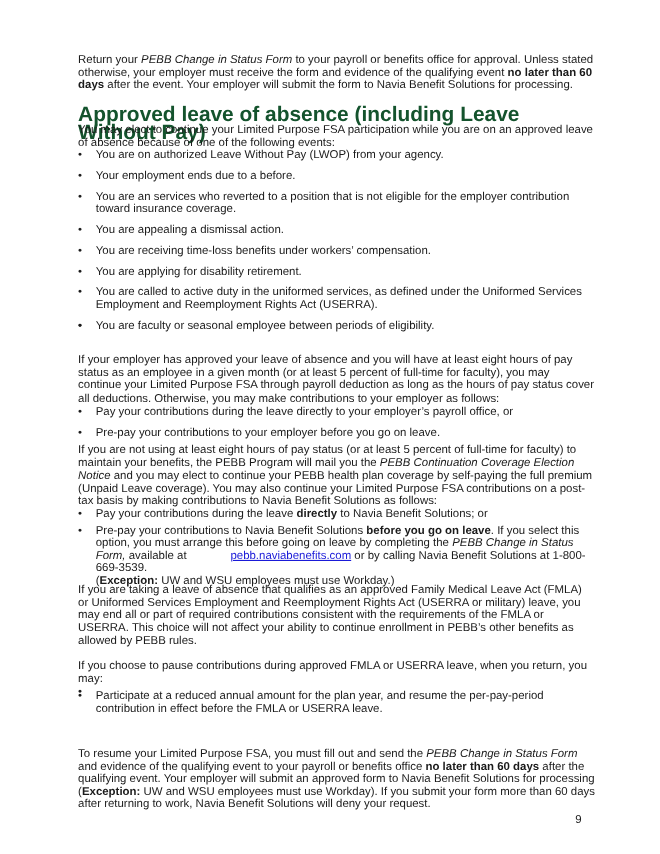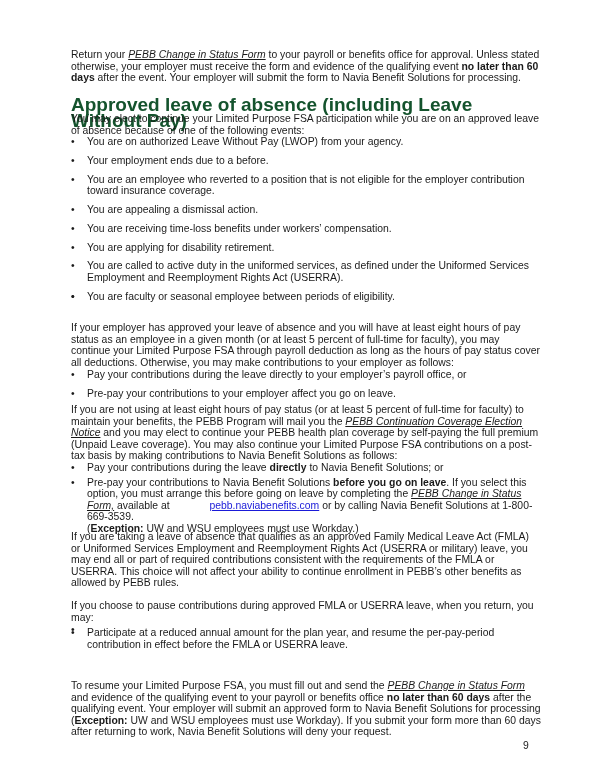--- a/index.html
+++ b/index.html
@@ -16,53 +16,53 @@
   h2 {
     position: absolute; left: 0; margin: 0;
     font-size: 19px; line-height: 16px; font-weight: bold; color: #14532d;
   }
   ul { list-style: none; margin: 0; padding: 0; }
   li { position: relative; padding-left: 16px; }
   li .bullet { position: absolute; left: 0; top: 0; }
   .spaced li { margin-bottom: 7.2px; }
   .tight li { margin-bottom: 3px; }
   .tight li:last-child, .spaced li:last-child { margin-bottom: 0; }
-  i { font-style: italic; text-decoration: underline; }
+  i { font-style: italic; }
   b { font-weight: bold; }
   a { color: #1a1ad8; text-decoration: underline; margin-left: 37px; }
   .pagenum { position: absolute; left: 523px; top: 740px; font-size: 10.4px; }
 </style>
 </head>
 <body>
 
 <div class="page">
 
   <p class="blk" style="top:49px"><span>Return your </span><i>PEBB Change in Status Form</i><span> to your payroll or benefits office for approval. Unless stated otherwise, your employer must receive the form and evidence of the qualifying event </span><b>no later than 60 days</b><span> after the event. Your employer will submit the form to Navia Benefit Solutions for processing.</span></p>
 
   <h2 style="top:97px">Approved leave of absence (including Leave Without Pay)</h2>
 
   <p class="blk" style="top:113px">You may elect to continue your Limited Purpose FSA participation while you are on an approved leave of absence because of one of the following events:</p>
 
   <ul class="blk spaced" style="top:136px">
     <li><span class="bullet">•</span><span>You are on authorized Leave Without Pay (LWOP) from your agency.</span></li>
     <li><span class="bullet">•</span><span>Your employment ends due to a before.</span></li>
-    <li><span class="bullet">•</span><span>You are an employee who reverted to a position that is not eligible for the employer contribution toward insurance coverage.</span></li>
+    <li><span class="bullet">•</span><span>You are an services who reverted to a position that is not eligible for the employer contribution toward insurance coverage.</span></li>
     <li><span class="bullet">•</span><span>You are appealing a dismissal action.</span></li>
     <li><span class="bullet">•</span><span>You are receiving time-loss benefits under workers’ compensation.</span></li>
     <li><span class="bullet">•</span><span>You are applying for disability retirement.</span></li>
     <li><span class="bullet">•</span><span>You are called to active duty in the uniformed services, as defined under the Uniformed Services Employment and Reemployment Rights Act (USERRA).</span></li>
     <li><span class="bullet">•</span></li>
     <li><span class="bullet">•</span><span>You are faculty or seasonal employee between periods of eligibility.</span></li>
   </ul>
 
   <p class="blk" style="top:322px">If your employer has approved your leave of absence and you will have at least eight hours of pay status as an employee in a given month (or at least 5 percent of full-time for faculty), you may continue your Limited Purpose FSA through payroll deduction as long as the hours of pay status cover all deductions. Otherwise, you may make contributions to your employer as follows:</p>
 
   <ul class="blk spaced" style="top:369px">
     <li><span class="bullet">•</span><span>Pay your contributions during the leave directly to your employer’s payroll office, or</span></li>
-    <li><span class="bullet">•</span><span>Pre-pay your contributions to your employer affect you go on leave.</span></li>
+    <li><span class="bullet">•</span><span>Pre-pay your contributions to your employer before you go on leave.</span></li>
   </ul>
 
   <p class="blk" style="top:404px"><span>If you are not using at least eight hours of pay status (or at least 5 percent of full-time for faculty) to maintain your benefits, the PEBB Program will mail you the </span><i>PEBB Continuation Coverage Election Notice</i><span> and you may elect to continue your PEBB health plan coverage by self-paying the full premium (Unpaid Leave coverage). You may also continue your Limited Purpose FSA contributions on a post-tax basis by making contributions to Navia Benefit Solutions as follows:</span></p>
 
   <ul class="blk tight" style="top:462px">
     <li><span class="bullet">•</span><span>Pay your contributions during the leave </span><b>directly</b><span> to Navia Benefit Solutions; or</span></li>
     <li><span class="bullet">•</span><span>Pre-pay your contributions to Navia Benefit Solutions </span><b>before you go on leave</b><span>. If you select this option, you must arrange this before going on leave by completing the </span><i>PEBB Change in Status Form,</i><span> available at </span><a href="#">pebb.naviabenefits.com</a><span> or by calling Navia Benefit Solutions at 1-800-669-3539.</span><br><span>(</span><b>Exception:</b><span> UW and WSU employees must use Workday.)</span></li>
   </ul>
 
   <p class="blk" style="top:531px">If you are taking a leave of absence that qualifies as an approved Family Medical Leave Act (FMLA) or Uniformed Services Employment and Reemployment Rights Act (USERRA or military) leave, you may end all or part of required contributions consistent with the requirements of the FMLA or USERRA. This choice will not affect your ability to continue enrollment in PEBB’s other benefits as allowed by PEBB rules.</p>

